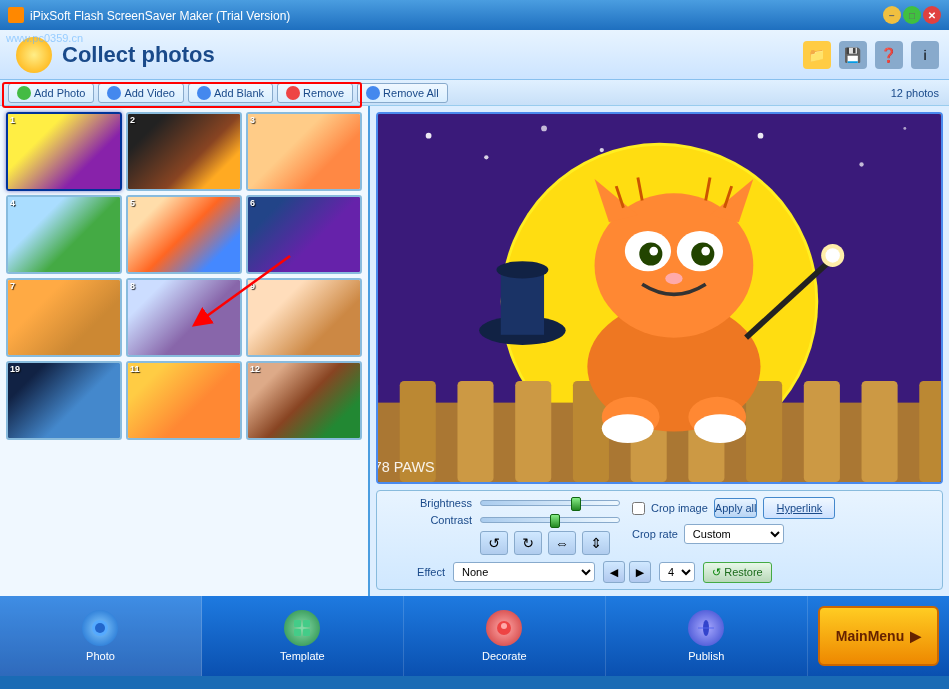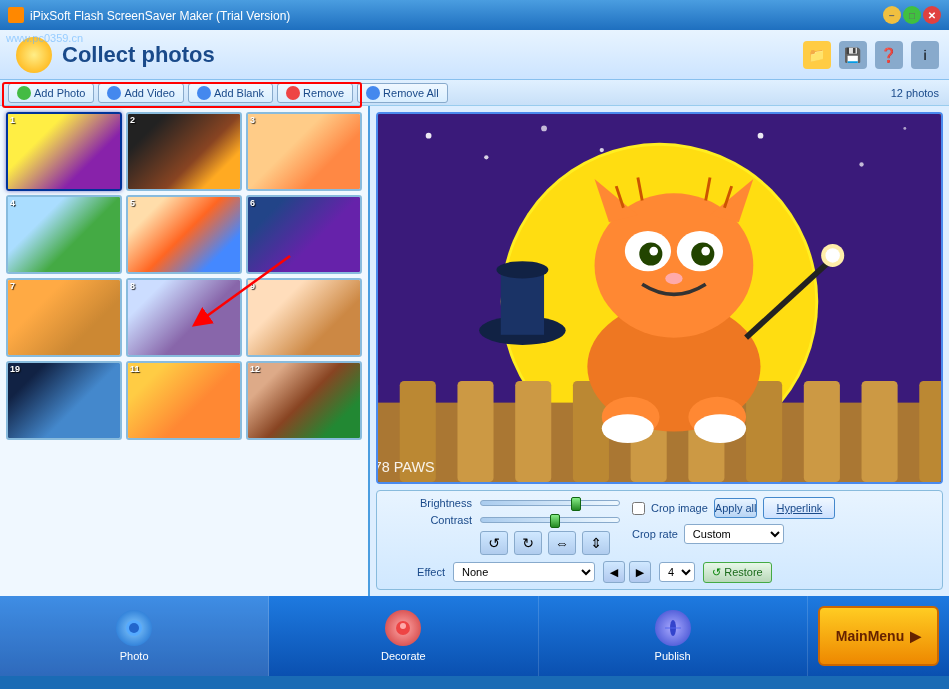--- a/index.html
+++ b/index.html
@@ -598,20 +598,31 @@
   <div class="nav-item active">
     <div class="nav-icon nav-icon-photo">
       <svg width="20" height="20" viewBox="0 0 20 20">
           <circle cx="10" cy="10" r="8" fill="#55aaff"></circle>
           <circle cx="10" cy="10" r="5" fill="#2266cc"></circle>
         </svg>
     </div>
     <span class="nav-label">Photo</span>
   </div>
   <div class="nav-item">
+    <div class="nav-icon nav-icon-template">
+      <svg width="20" height="20" viewBox="0 0 20 20">
+          <rect x="2" y="2" width="7" height="7" fill="#44cc88" rx="1"></rect>
+          <rect x="11" y="2" width="7" height="7" fill="#44cc88" rx="1"></rect>
+          <rect x="2" y="11" width="7" height="7" fill="#44cc88" rx="1"></rect>
+          <rect x="11" y="11" width="7" height="7" fill="#44cc88" rx="1"></rect>
+        </svg>
+    </div>
+    <span class="nav-label">Template</span>
+  </div>
+  <div class="nav-item">
     <div class="nav-icon nav-icon-decorate">
       <svg width="20" height="20" viewBox="0 0 20 20">
           <circle cx="10" cy="10" r="7" fill="#ee4444"></circle>
           <circle cx="10" cy="8" r="3" fill="#ffaaaa"></circle>
         </svg>
     </div>
     <span class="nav-label">Decorate</span>
   </div>
   <div class="nav-item">
     <div class="nav-icon nav-icon-publish">

